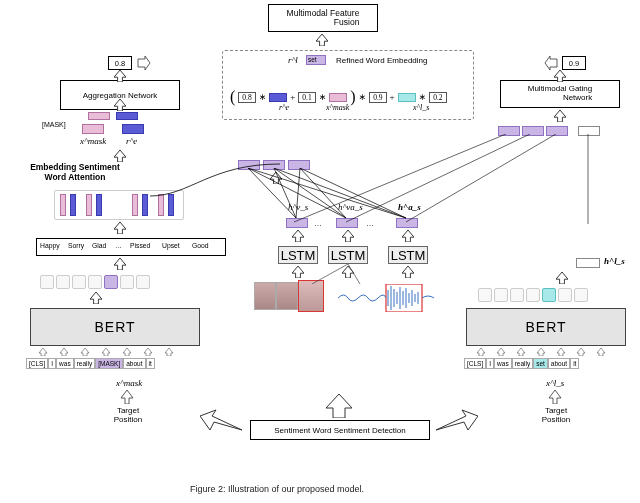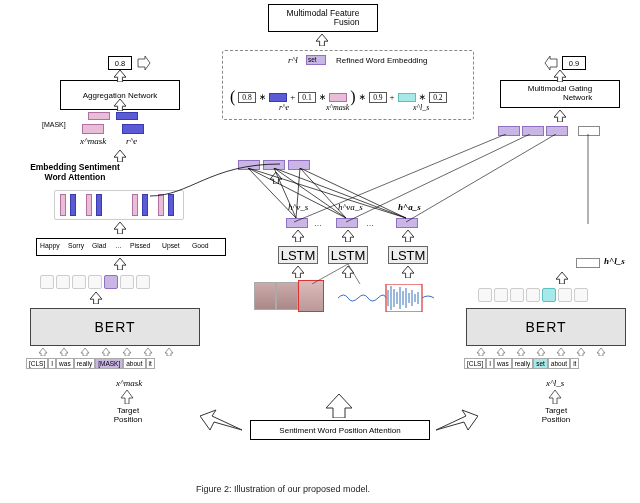--- a/index.html
+++ b/index.html
@@ -444,30 +444,30 @@
   <div class="token">it</div>
 </div>
 <div class="label italic" style="left:546px; top:378px;">x^l_s</div>
 <svg style="position:absolute; left:548px; top:390px; width:14px; height:14px;">
     <path d="M7 0 L13 8 L9 8 L9 14 L5 14 L5 8 L1 8 Z" fill="#fff" stroke="#333" stroke-width="0.8"></path>
   </svg>
 <div class="label" style="left:536px; top:406px; white-space:pre-line; text-align:center; width:40px;">Target
 Position</div>
 
 <div class="box" style="left:250px; top:420px; width:180px; height:20px;">
-  <span>Sentiment Word Position Attention</span>
+  <span>Sentiment Word Sentiment Detection</span>
 </div>
 
 <svg style="position:absolute; left:200px; top:408px; width:44px; height:30px;">
     <path d="M42 22 L12 8 L16 2 L0 8 L10 22 L14 14 Z" fill="#fff" stroke="#333" stroke-width="1"></path>
   </svg>
 <svg style="position:absolute; left:326px; top:394px; width:26px; height:24px;">
     <path d="M13 0 L26 14 L19 14 L19 24 L7 24 L7 14 L0 14 Z" fill="#fff" stroke="#333" stroke-width="1"></path>
   </svg>
 <svg style="position:absolute; left:434px; top:408px; width:44px; height:30px;">
     <path d="M2 22 L32 8 L28 2 L44 8 L34 22 L30 14 Z" fill="#fff" stroke="#333" stroke-width="1"></path>
   </svg>
 
 <svg style="position:absolute; left:150px; top:160px; width:130px; height:48px;">
   <path d="M0 36 C40 36 60 4 130 4" stroke="#000" fill="none" stroke-width="0.8"></path>
 </svg>
 
-<div class="caption" style="left:196px; top:484px;">Figure 2: Illustration of our proposed model.</div>
+<div class="caption" style="left:190px; top:484px;">Figure 2: Illustration of our proposed model.</div>
 
 </body></html>

